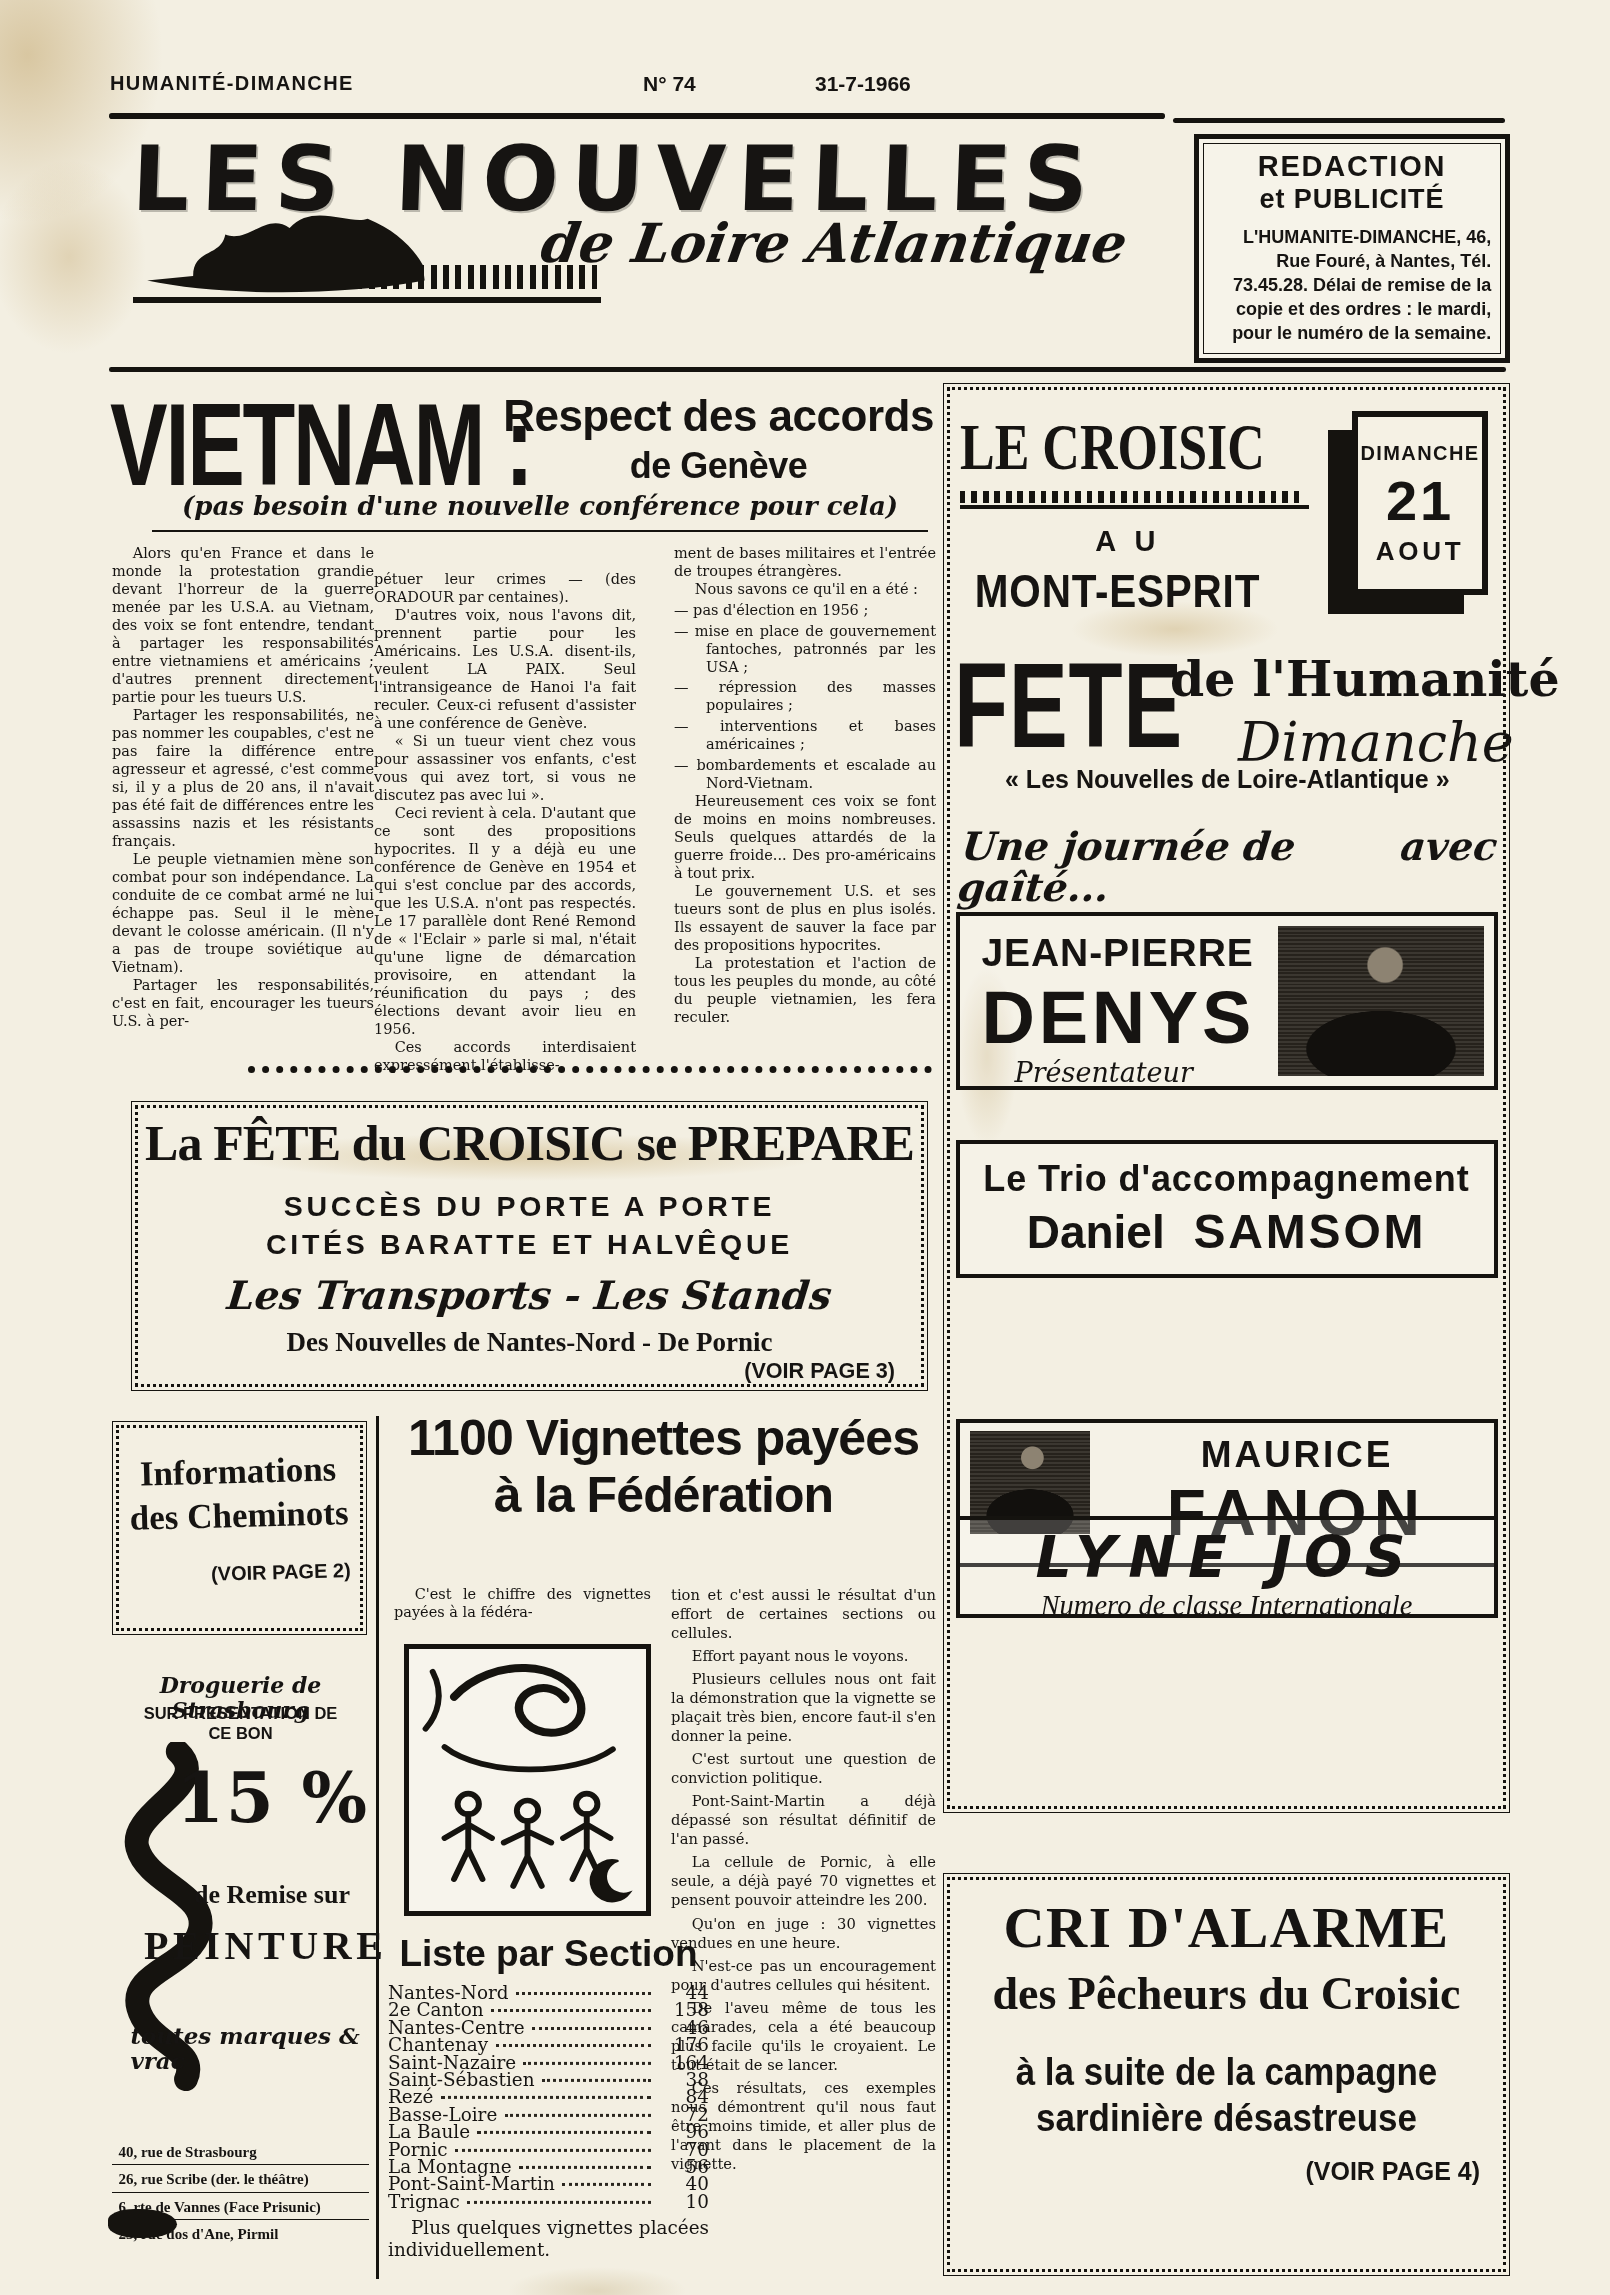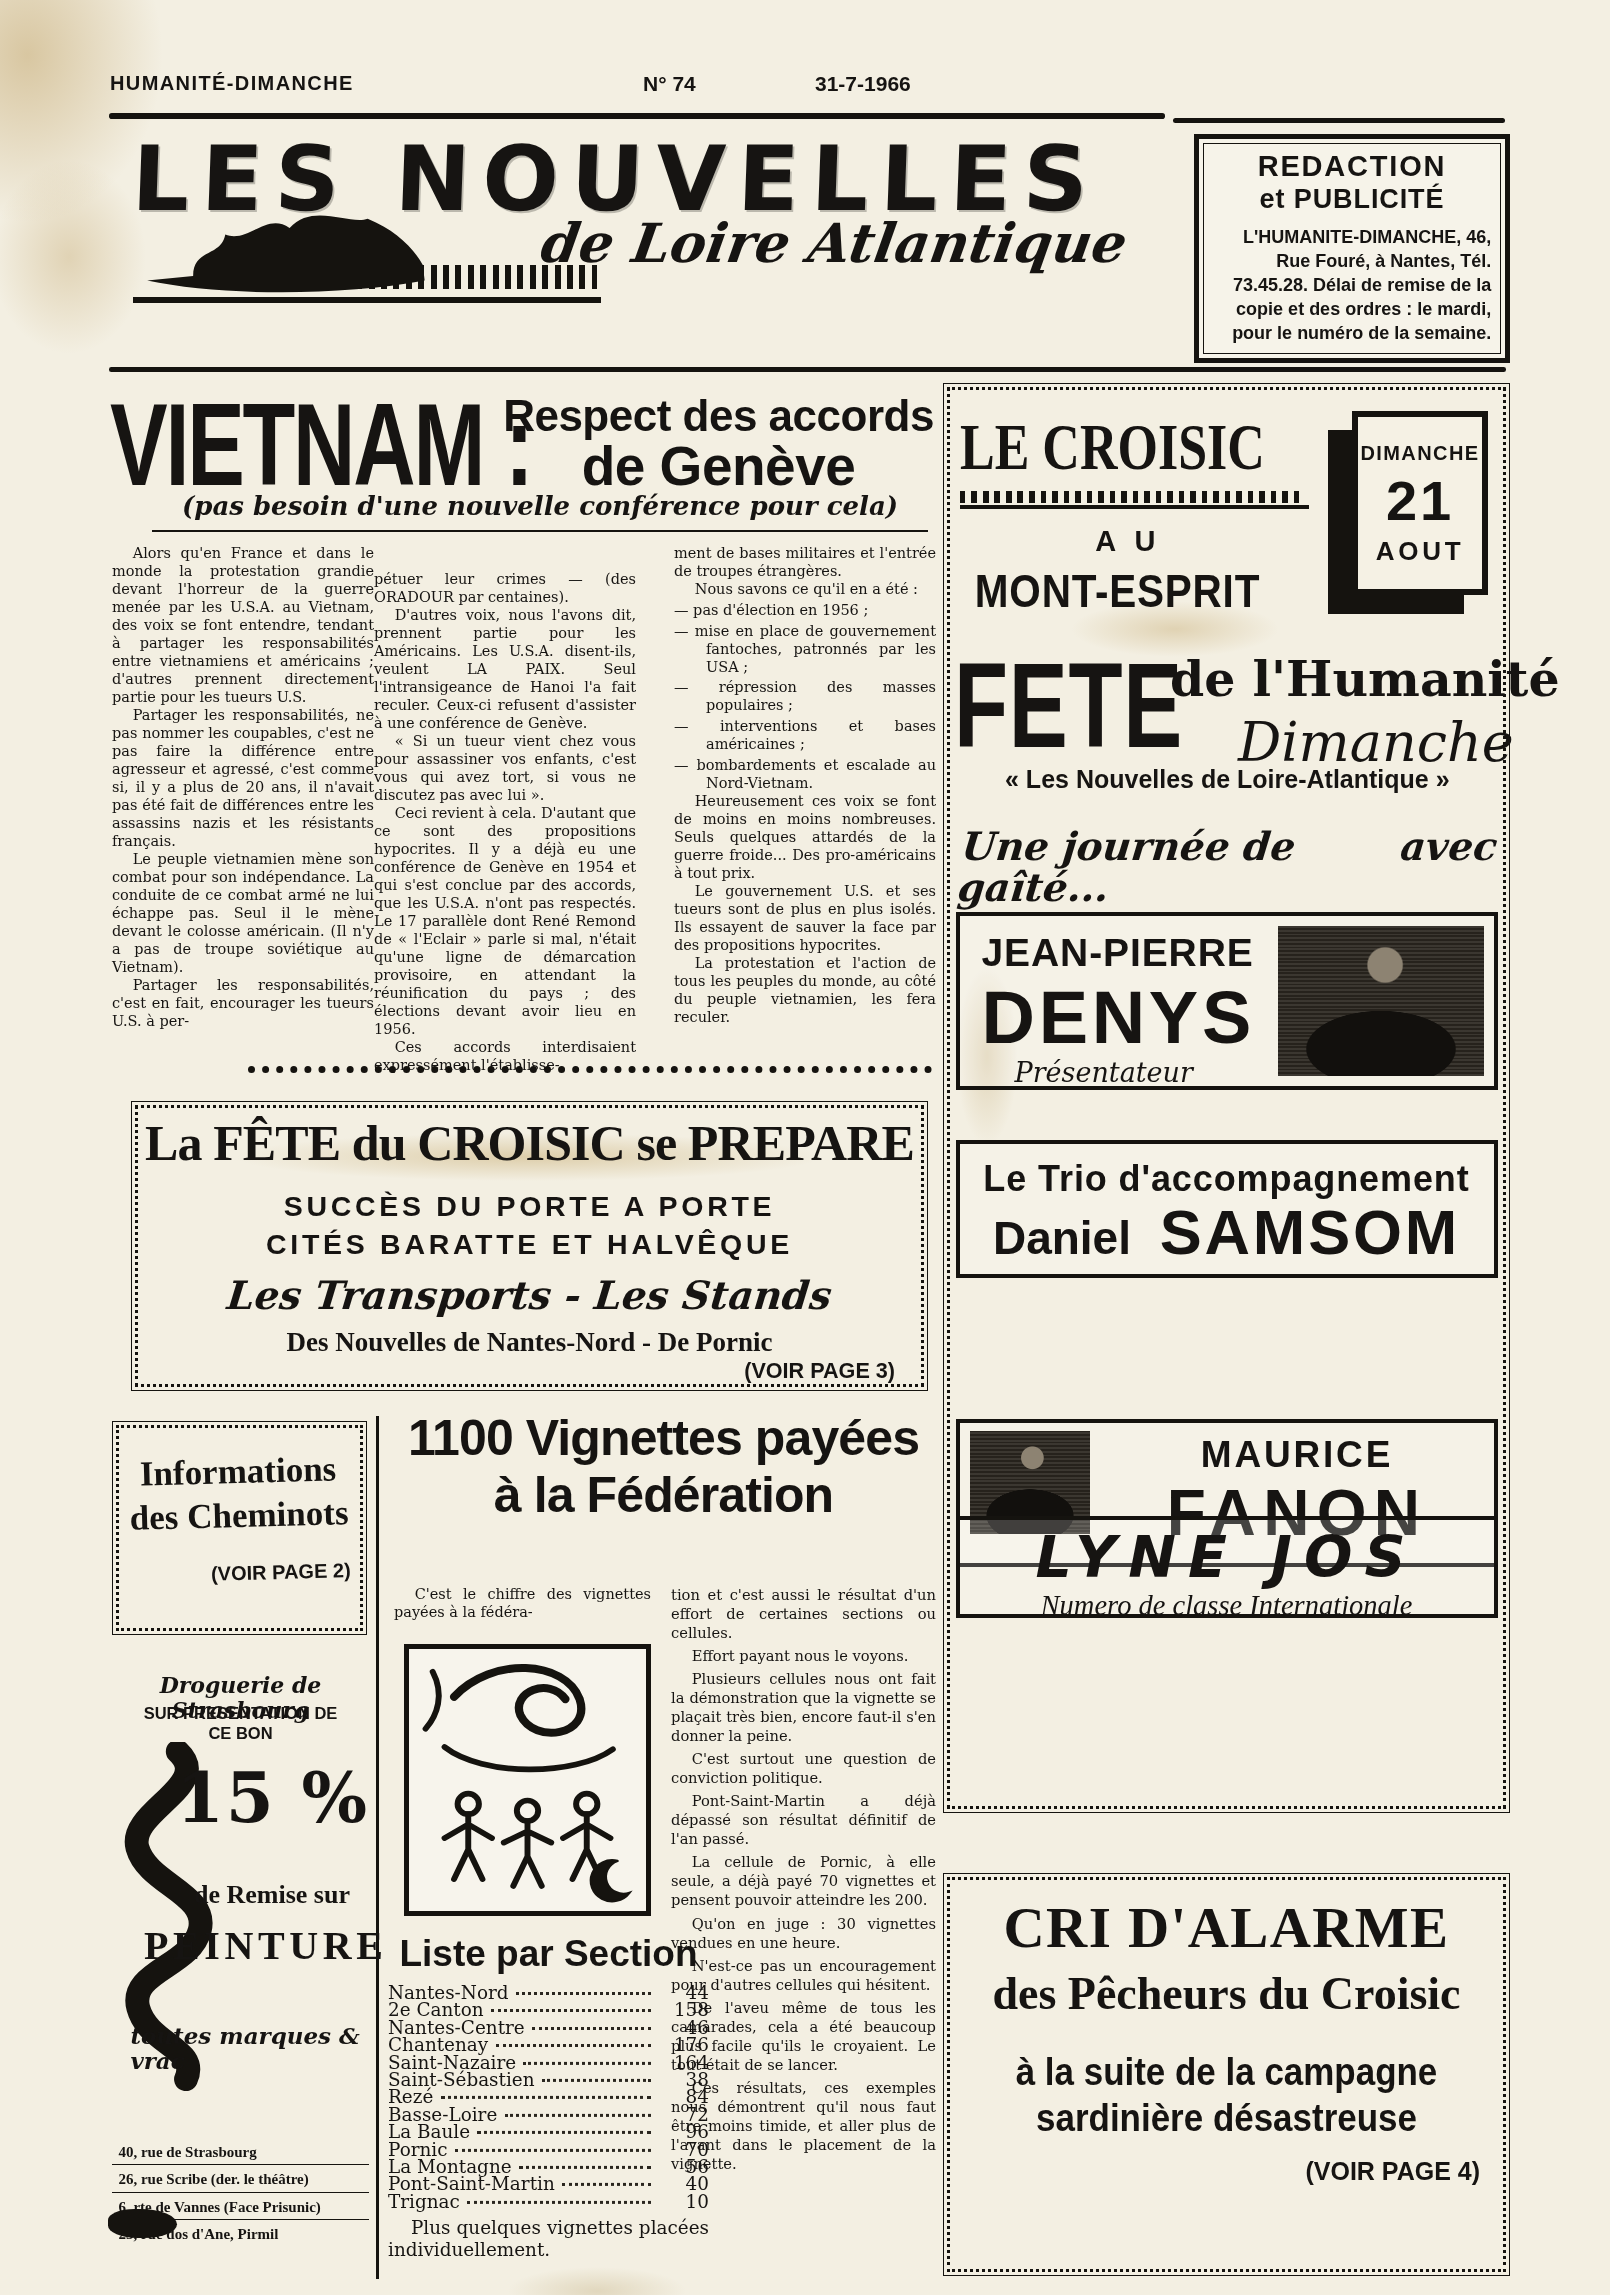--- a/index.html
+++ b/index.html
@@ -31,21 +31,21 @@
   .redaction{left:1194px;top:134px;width:316px;height:229px;border:5px solid #15130f;box-sizing:border-box;background:rgba(255,255,255,.25);}
   .redaction::before{content:"";position:absolute;inset:3.7px;border:1.8px solid #15130f;}
   .red-inner{position:absolute;inset:12px 13.8px;text-align:center;}
   .red-t1{font:bold 29px/31px "Liberation Sans",sans-serif;letter-spacing:1.8px;}
   .red-t2{font:bold 27px/34px "Liberation Sans",sans-serif;letter-spacing:0.9px;}
   .red-body{margin-top:9px;font:bold 18px/24px "Liberation Sans",sans-serif;text-align:right;}
 
   
   .v-kicker{left:110px;top:387px;font:900 108px/108px "Liberation Sans",sans-serif;letter-spacing:-2.8px;transform:scale(.80,1.08);transform-origin:0 0;white-space:nowrap;}
   .v-head{left:498px;top:391px;width:441px;text-align:center;font:bold 44px/50px "Liberation Sans",sans-serif;letter-spacing:-0.5px;}
-  .v-head2{font-size:55px;}
+  .v-head2{font-size:36px;}
   .v-sub{left:152px;top:492px;width:776px;text-align:center;font:bold italic 26px/29px "DejaVu Serif",serif;padding-bottom:9.2px;border-bottom:2.8px solid #15130f;}
   .vcol{top:544px;width:262px;font:14.5px/18px "DejaVu Serif",serif;text-align:justify;hyphens:auto;}
   .vcol p{margin:0;text-indent:20.7px;}
   .vcol p.noindent{text-indent:0;}
   .vcol p.bullet{text-indent:-32px;padding-left:32px;margin-top:2.8px;}
   .c1{left:112px;} .c2{left:374px;margin-top:26px;} .c3{left:674px;}
   .chain-hr{left:248px;top:1066px;width:684px;height:0;border-top:7.3px dotted #15130f;}
 
   
   .chain{border:1.8px solid #15130f;box-sizing:border-box;}
@@ -122,21 +122,21 @@
   .denys-role{position:absolute;left:55px;top:143px;font:italic 27px/27.5px "DejaVu Serif",serif;}
   .photo{background:
      radial-gradient(circle at 52% 26%, #8d8372 0 11%, transparent 12%),
      radial-gradient(ellipse 60% 42% at 50% 82%, #12100d 0 60%, transparent 61%),
      repeating-linear-gradient(0deg, rgba(245,240,228,.10) 0 1.8px, transparent 1.8px 3.7px),
      #26221c;}
   .denys-photo{position:absolute;right:10px;top:10px;width:206px;height:150px;}
   .trio{top:756px;height:138px;text-align:center;}
   .trio-l1{margin-top:15.6px;font:bold 36px/38px "Liberation Sans",sans-serif;letter-spacing:0.9px;}
   .trio-l2{margin-top:7.3px;font:bold 46px/54px "Liberation Sans",sans-serif;}
-  .trio-l2 .big{font-size:63px;letter-spacing:2.8px;margin-left:16px;}
+  .trio-l2 .big{font-size:48px;letter-spacing:2.8px;margin-left:16px;}
   .fanon{top:1035px;height:148px;}
   .fanon-photo{position:absolute;left:10px;top:8.3px;width:120px;height:103px;}
   .fanon-txt{position:absolute;left:147px;top:0;width:381px;text-align:center;}
   .fanon-t1{margin-top:12px;font:600 37px/39px "Liberation Sans",sans-serif;letter-spacing:2.8px;}
   .fanon-t2{margin-top:5.5px;font:600 64px/66px "Liberation Sans",sans-serif;letter-spacing:7.3px;}
   .lyne{top:1132px;height:102px;text-align:center;}
   .lyne-name{margin-top:8.3px;font:800 italic 57px/59px "DejaVu Sans",sans-serif;letter-spacing:12px;}
   .lyne-sub{margin-top:3.7px;font:italic 28.5px/30px "Liberation Serif",serif;}
 
   

